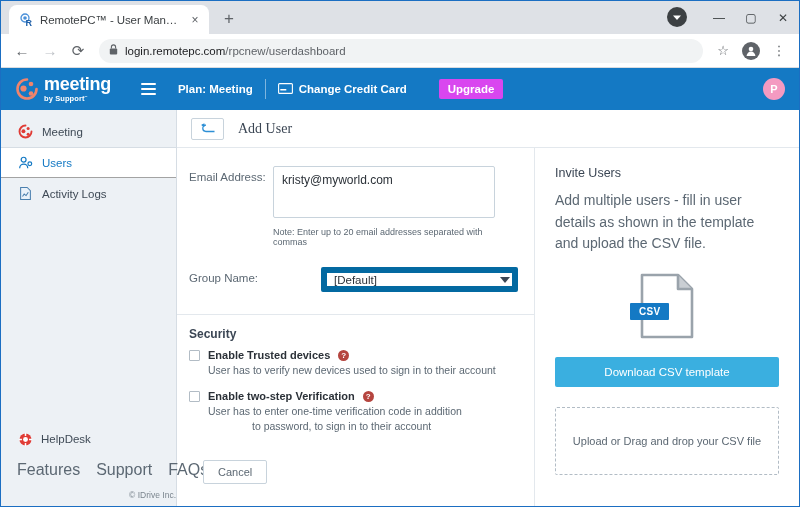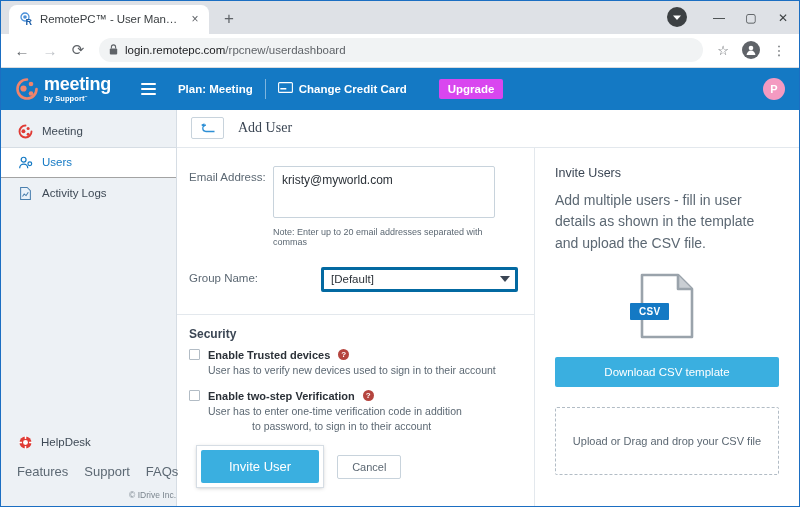--- a/index.html
+++ b/index.html
@@ -177,21 +177,21 @@
     height: 31px; display:flex;align-items:center;gap:9px;
     padding-left:16px; font-size:11.5px; color:#3f4a56;
   }
   .nav-item.active {
     background:#fff; color:#1479c4;
     border-top:1px solid #d6dde4; border-bottom:1px solid #a3a3a3;
   }
   .nav-ico { width:16px;height:16px;flex:0 0 16px;display:flex;align-items:center;justify-content:center; }
   .sidebar-foot { margin-top:auto; padding:0 0 6px 16px;text-align:right; }
   .helpdesk { display:flex;align-items:center;gap:8px;font-size:11.5px;color:#3f4a56;margin-bottom:14px; }
-  .links { display:flex;align-items:center;font-size:13px;color:#5c6873;gap:0; margin-bottom:11px; }
+  .links { display:flex;align-items:center;font-size:16px;color:#5c6873;gap:0; margin-bottom:11px; }
   .links span.l { padding-right:8px; }
   .links span.sep { width:1px;height:10px;background:#b9c3cc;margin-right:8px;display:inline-block; }
   .copy { font-size:8.5px;color:#7b858e; }
 
   
   .content { flex:1 1 auto; display:flex; flex-direction:column; min-width:0; background:#fff; }
   .content-head {
     height: 38px; flex:0 0 38px;
     display:flex;align-items:center;gap:14px;
     padding-left: 14px;
@@ -213,21 +213,21 @@
   .flabel { width:84px;flex:0 0 84px;font-size:11.5px;color:#5c6873;padding-top:5px;text-align:left; }
   .fctrl { flex:1 1 auto; max-width: 222px; }
   .email-box {
     width:100%;height:52px;border:1px solid #c8d3dc;border-radius:2px;
     font-size:12px;color:#2b3138;padding:6px 8px;resize:none;
     font-family:"Liberation Sans",sans-serif;background:#fff;
   }
   .note { font-size:9px;color:#5c6873;margin-top:5px; }
   .select-wrap { position:relative;width:100%;margin-top:16px; }
   .select-box {
-    width:100%;height:25px;border:3px solid #0369a1;border-radius:2px;background:#fff;
+    width:100%;height:25px;border:6px solid #0369a1;border-radius:2px;background:#fff;
     font-size:11.5px;color:#2b3138;padding:0 28px 0 7px;display:flex;align-items:center;
   }
   .caret {
     position:absolute;right:8px;top:50%;transform:translateY(-50%);
     width:0;height:0;border-left:5px solid transparent;border-right:5px solid transparent;
     border-top:6px solid #3b4654;
   }
   .sec-divider { border-top:1px solid #e3e8ed; margin: 18px 0 0 0; }
   .sec-title { font-size:12px;color:#3b4654;font-weight:bold;padding:12px 0 8px 12px; }
   .chk-row { padding-left:12px; margin-bottom:12px; }
@@ -498,23 +498,20 @@
               <div class="chk-line">
                 <span class="chk"></span>
                 <span class="chk-label">Enable two-step Verification</span>
                 <span class="qmark">?</span>
               </div>
               <div class="chk-desc">User has to enter one-time verification code in addition</div>
               <div class="chk-desc" style="margin-top:0;padding-left:63px;">to password, to sign in to their account</div>
             </div>
 
             <div class="actions">
-              <span class="invite-focus">
-                <button class="invite-btn">Invite User</button>
-              </span>
               <button class="cancel-btn">Cancel</button>
             </div>
           </div>
 
           <div class="right-pane">
             <div class="rp-title">Invite Users</div>
             <div class="rp-desc">Add multiple users - fill in user details as shown in the template and upload the CSV file.</div>
 
             <div class="csv-wrap">
               <div class="csv-icon">

